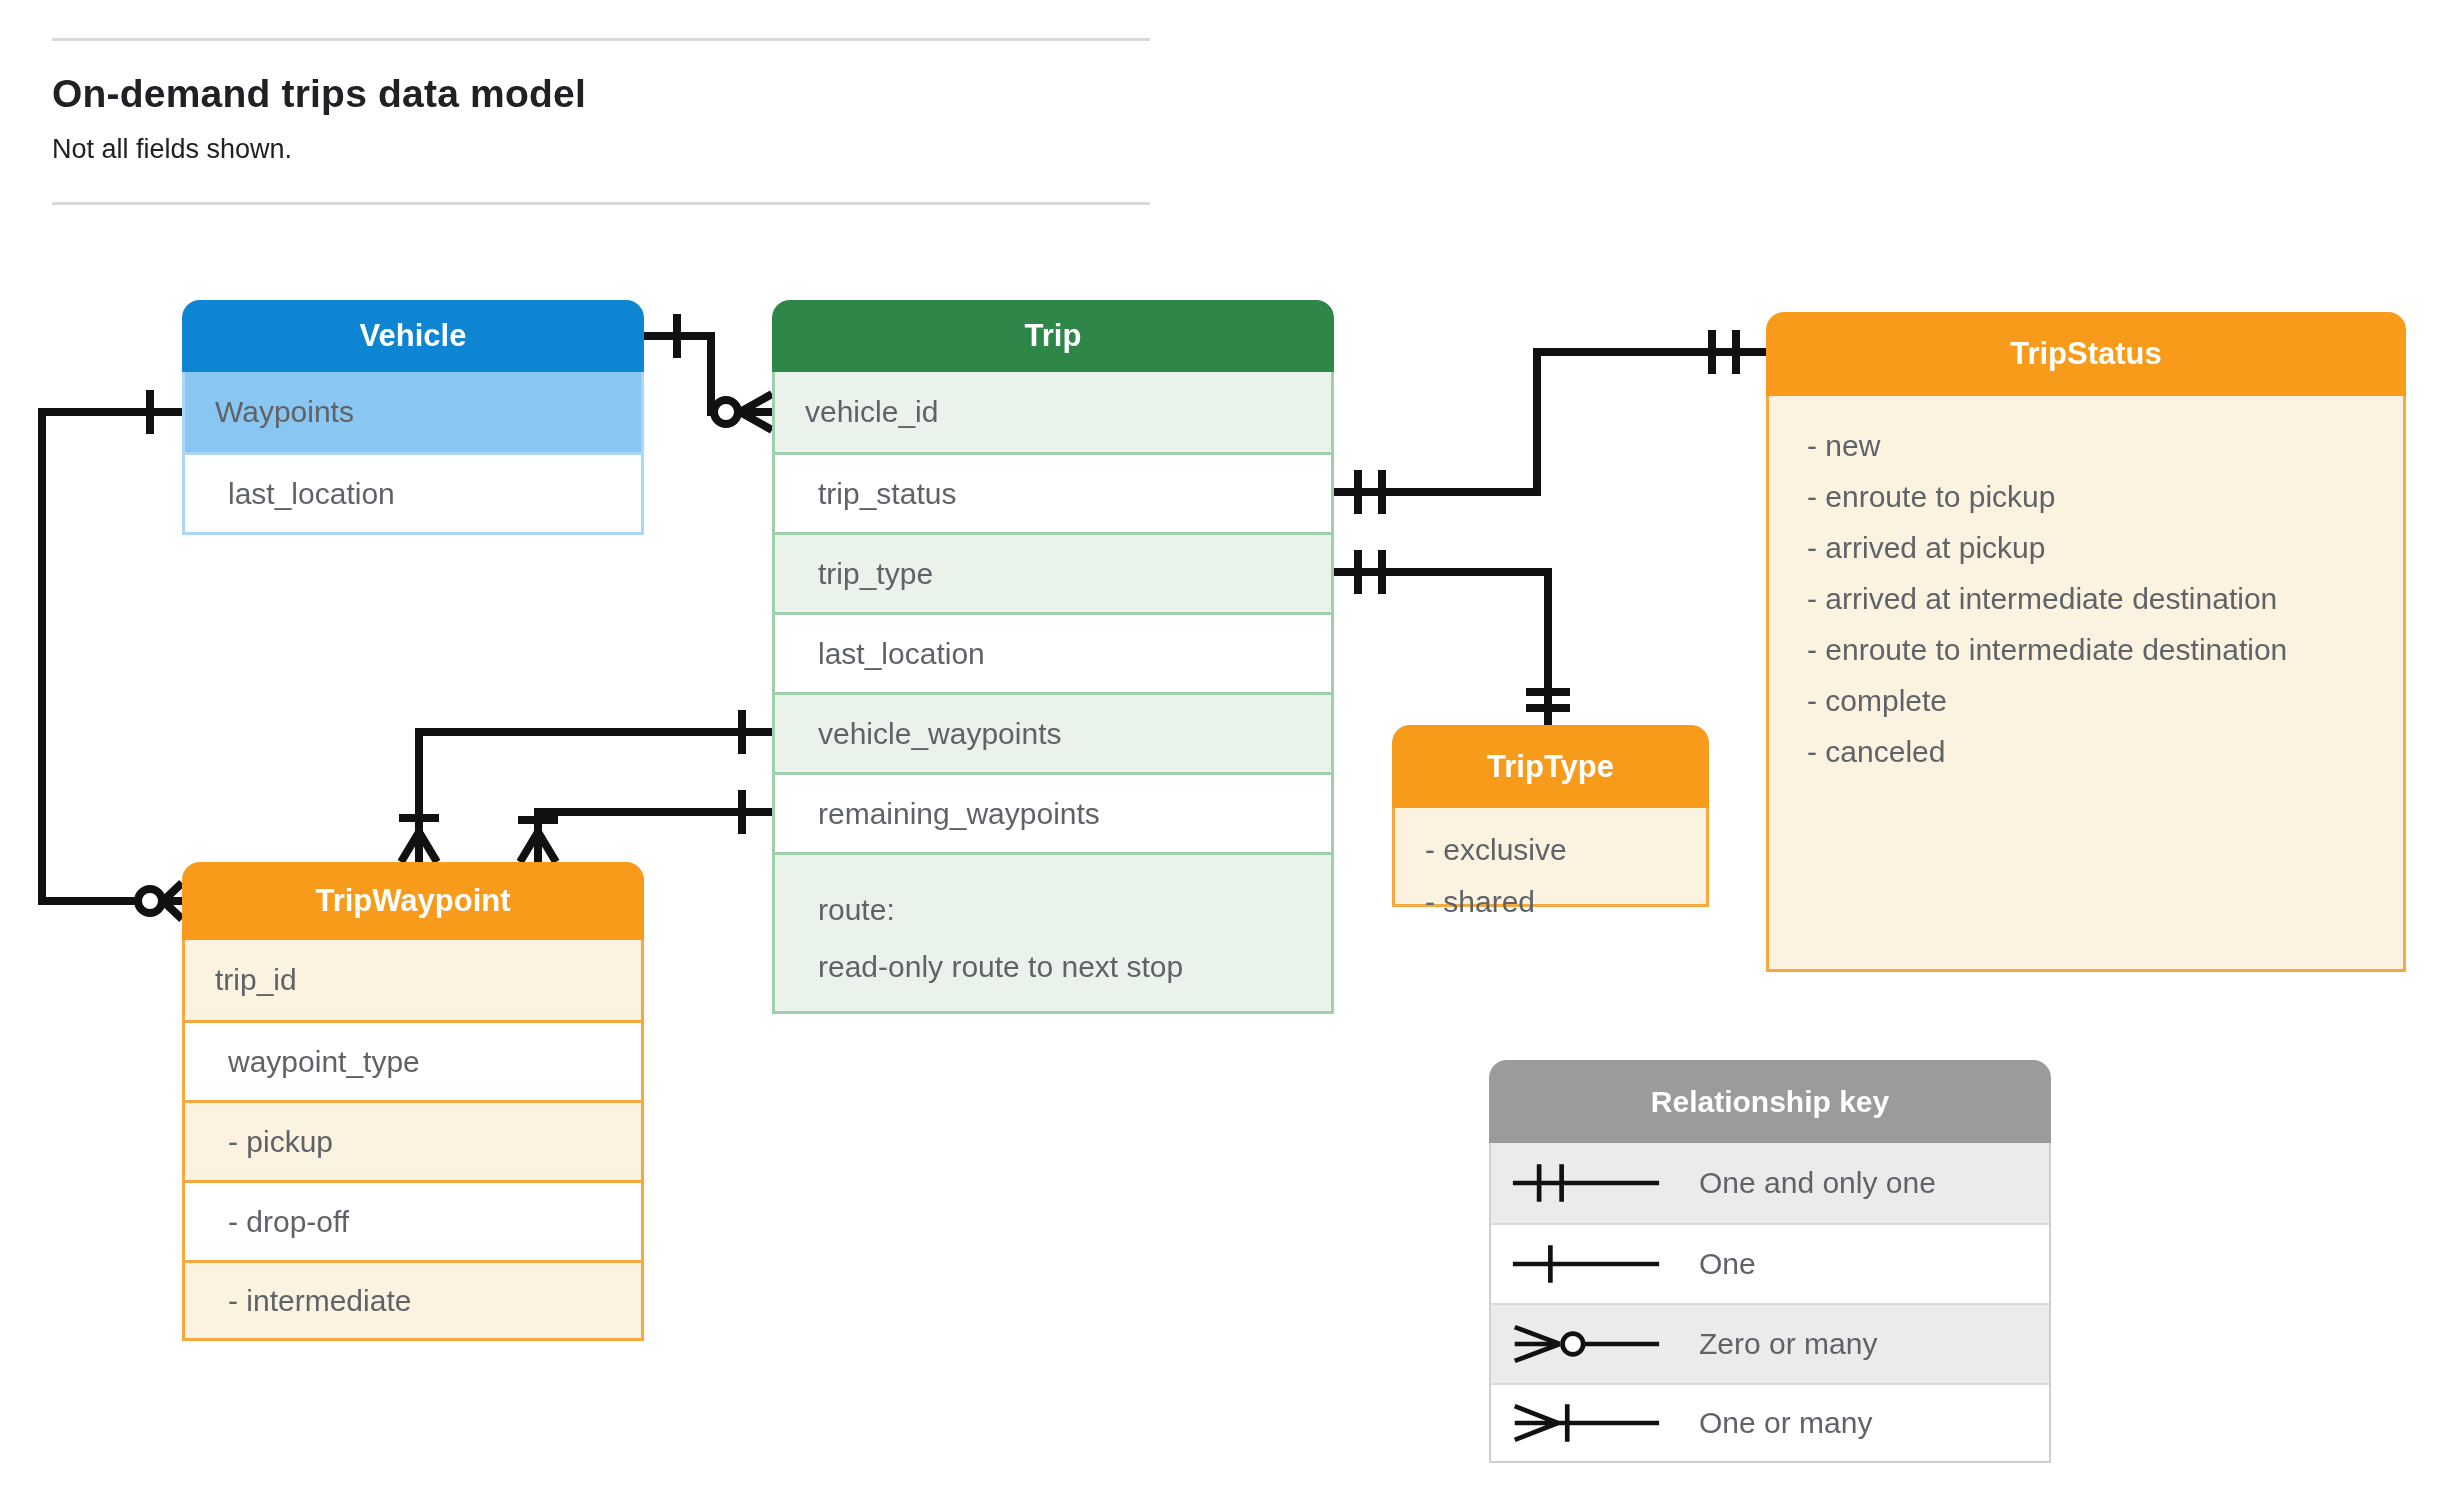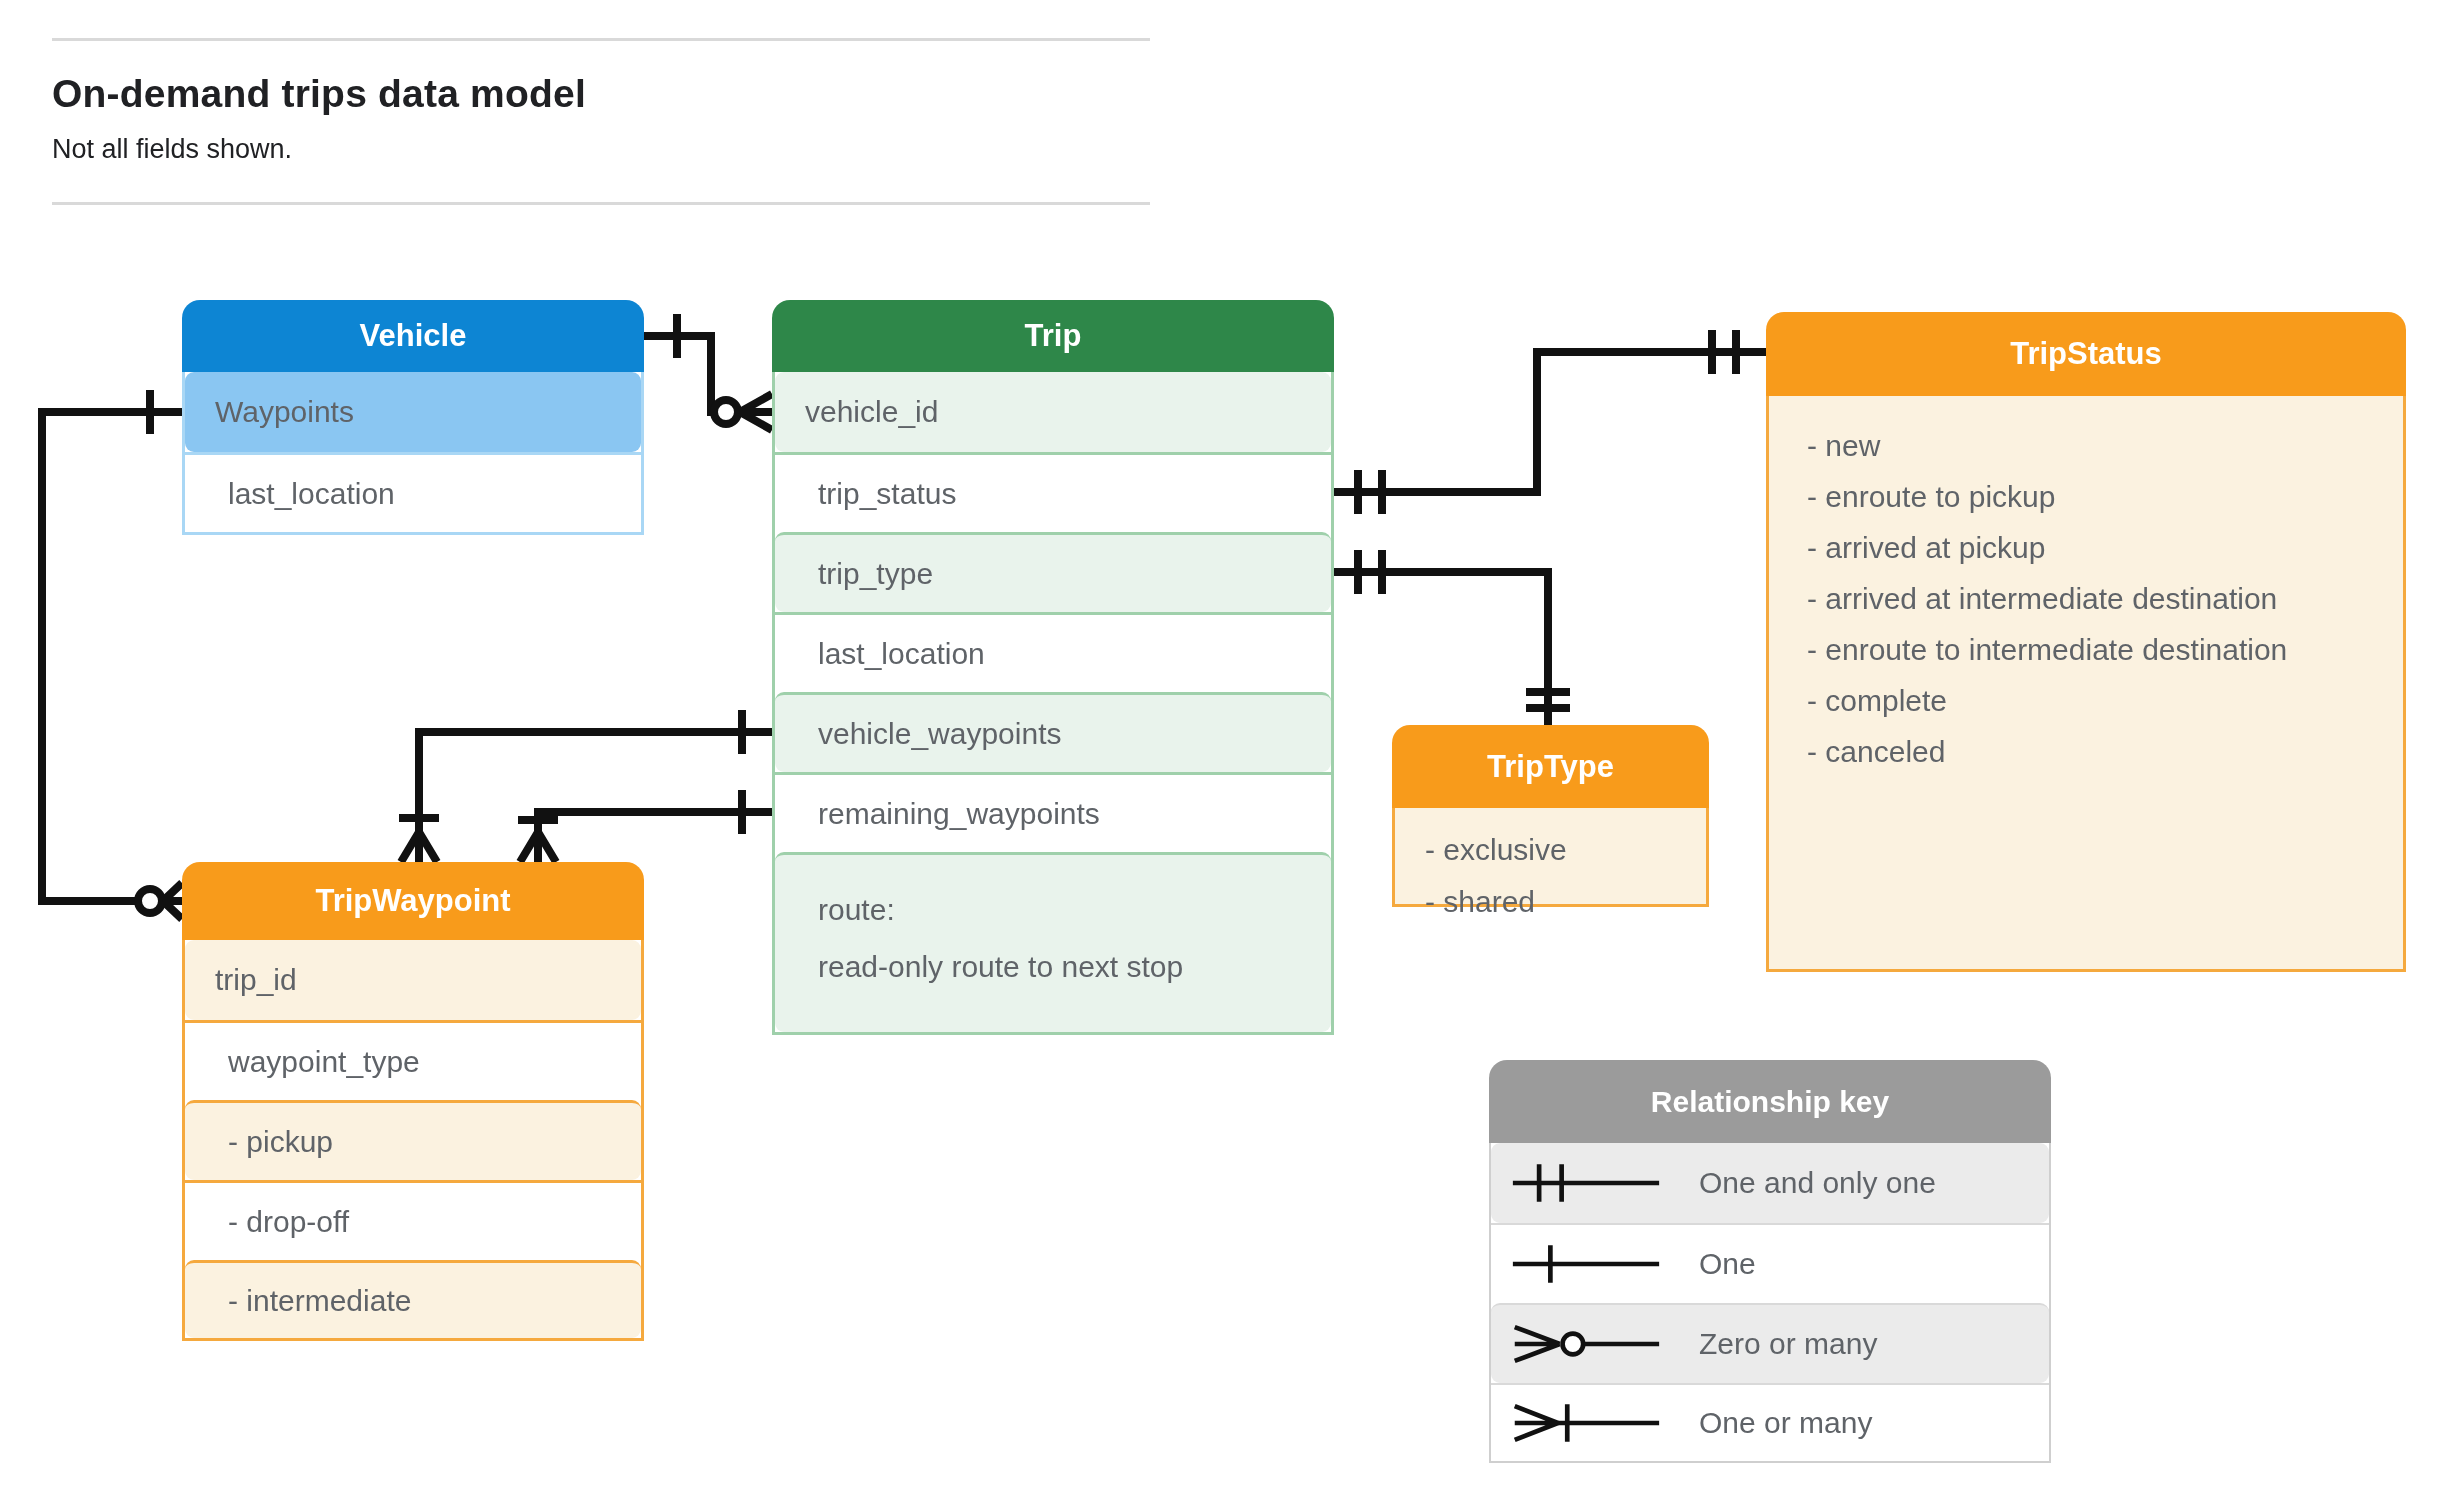--- a/index.html
+++ b/index.html
@@ -19,29 +19,29 @@
   .page-subtitle{position:absolute;left:52px;top:134px;font-size:27px;color:var(--title-text);}
 
   .wires{position:absolute;left:0;top:0;width:2445px;height:1502px;}
 
   .entity{position:absolute;}
   .entity .hdr{display:flex;align-items:center;justify-content:center;color:#fff;font-weight:700;
     font-size:31px;border-radius:18px 18px 0 0;background:var(--hdr);}
   .entity .body{border:3px solid var(--acc);border-top:none;background:#fff;}
   .row{height:80px;display:flex;align-items:center;padding-left:30px;font-size:30px;color:var(--text);background:#fff;}
   .row + .row{border-top:3px solid var(--acc);padding-left:43px;}
-  .r-light{background:var(--lightrow);border-radius:9px;}
+  .r-light{background:var(--lightrow);}
   .r-indent{padding-left:56px;}
 
   .vehicle{left:182px;top:300px;width:462px;--hdr:var(--blue);--acc:var(--blue-border);--lightrow:var(--blue-light);}
   .vehicle .hdr{height:72px;}
 
   .trip{left:772px;top:300px;width:562px;--hdr:var(--green);--acc:var(--green-border);--lightrow:var(--green-light);}
   .trip .hdr{height:72px;}
-  .row.route{display:block;height:180px;padding-top:26px;line-height:57px;}
+  .row.route{display:block;height:159px;padding-top:26px;line-height:57px;}
 
   .tripstatus{left:1766px;top:312px;width:640px;--hdr:var(--orange);--acc:var(--orange-border);--lightrow:var(--cream);}
   .tripstatus .hdr{height:84px;}
   .tripstatus .enumbody{height:576px;background:var(--cream);border:3px solid var(--acc);border-top:none;
     padding:24px 0 0 38px;font-size:30px;line-height:51px;color:var(--text);}
 
   .triptype{left:1392px;top:725px;width:317px;--hdr:var(--orange);--acc:var(--orange-border);--lightrow:var(--cream);}
   .triptype .hdr{height:83px;}
   .triptype .enumbody{height:99px;background:var(--cream);border:3px solid var(--acc);border-top:none;
     padding:16px 9px 0 30px;font-size:30px;line-height:52px;color:var(--text);}

